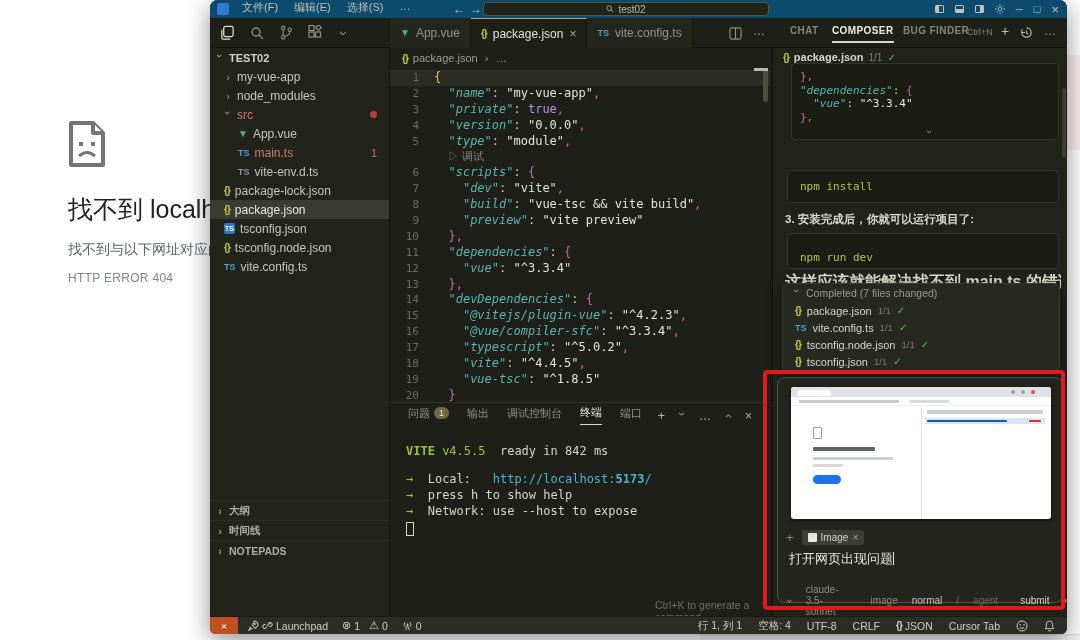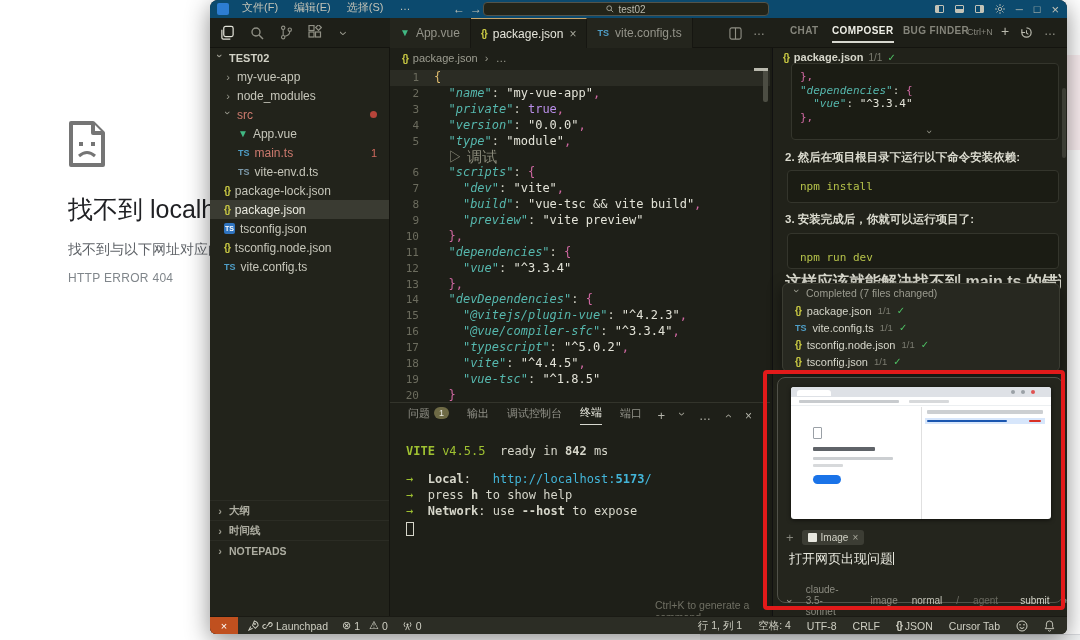--- a/index.html
+++ b/index.html
@@ -56,25 +56,25 @@
        font-weight:bold;color:#adada1;border-top:1px solid #2b2c24}
 
   
   .editor{position:absolute;left:180px;top:48px;width:380px;height:354px;background:#1e1f18;overflow:hidden}
   .bcrumb{height:20px;display:flex;align-items:center;gap:5px;padding-left:12px;font-size:11px;color:#9d9d91}
   .code-row{display:flex;height:15.9px;line-height:15.9px;white-space:pre;font-size:12px}
   .code-row.cur{background:rgba(220,220,200,.07)}
   .gut{width:44px;min-width:44px;text-align:right;padding-right:15px;color:#6c6c5e;
        font-family:"DejaVu Sans Mono",monospace;font-size:11px}
   .ct{font-family:"DejaVu Sans Mono",monospace}
-  .lens-t{color:#8a8a7a;font-size:15px;padding-left:14px}
+  .lens-t{color:#8a8a7a;font-size:11px;padding-left:14px}
   .tk-b1{color:#dfbc6e}.tk-b2{color:#d068a2}.tk-c{color:#d068a2}
   .tk-k{color:#56b8ae;font-style:italic}.tk-v{color:#e3e3d8}.tk-t{color:#b98ee8}.tk-o{color:#d0d0c4}
   .tk-g{color:#9fc131}.tk-gb{color:#9fc131;font-weight:bold}
-  .tk-w{color:#d6d6ca}.tk-wb{color:#d6d6ca;font-weight:bold}
+  .tk-w{color:#d6d6ca}.tk-wb{color:#d6d6ca;font-weight:normal}
   .tk-cy{color:#43b5d8}.tk-cyb{color:#43b5d8;font-weight:bold}
 
   
   .panel{position:absolute;left:180px;top:402px;width:380px;height:214px;background:#1e1f18;
          border-top:1px solid #33342b}
   .ptab{font-size:11px;color:#93938a;text-transform:none;padding-bottom:4px;white-space:nowrap}
   .ptab.active{color:#e8e8de;border-bottom:1px solid #d8d8d0}
   .badge{background:#6e6a45;color:#eaeadf;border-radius:8px;font-size:9px;padding:1px 5px;margin-left:4px}
   .term-line{height:16px;line-height:16px;white-space:pre;font-size:12px;font-family:"DejaVu Sans Mono",monospace}
   .tlist-row{height:18px;display:flex;align-items:center;gap:5px;padding-left:6px;font-size:11px;
@@ -406,21 +406,20 @@
         <span class="dim" style="font-size:10px">1/1</span>
         <span class="check">✓</span>
       </div>
       <div class="codeblock" style="left:18px;top:15px;width:268px;height:77px;padding:6px 8px">
         <div class="cb-row"><span class="tk-b2">},</span></div>
         <div class="cb-row"><span class="tk-k">"dependencies"</span><span class="tk-o">: </span><span class="tk-b2">{</span></div>
         <div class="cb-row"><span class="tk-o">  </span><span class="tk-k">"vue"</span><span class="tk-o">: </span><span class="tk-v">"^3.3.4"</span></div>
         <div class="cb-row"><span class="tk-b2">},</span></div>
         <div class="abs chev rot90" style="left:50%;bottom:0;color:#9a9a8e;font-size:11px">›</div>
       </div>
-      <div class="step" style="left:12px;top:102px">2. 然后在项目根目录下运行以下命令安装依赖:</div>
       <div class="codeblock" style="left:14px;top:122px;width:272px;height:33px;padding:9px 12px">
         <span class="cmdtext">npm install</span>
       </div>
       <div class="step" style="left:12px;top:164px">3. 安装完成后，你就可以运行项目了:</div>
       <div class="codeblock" style="left:14px;top:185px;width:272px;height:32px;padding:17px 12px">
         <span class="cmdtext">npm run dev</span>
       </div>
       <div class="abs" style="left:12px;top:224px;font-size:16px;font-weight:bold;color:#dcdcd0;white-space:nowrap;width:276px;overflow:hidden">这样应该就能解决找不到 main.ts 的错误了，如果</div>
 
       <div class="completed" style="left:9px;top:235px;width:278px;height:89px">

